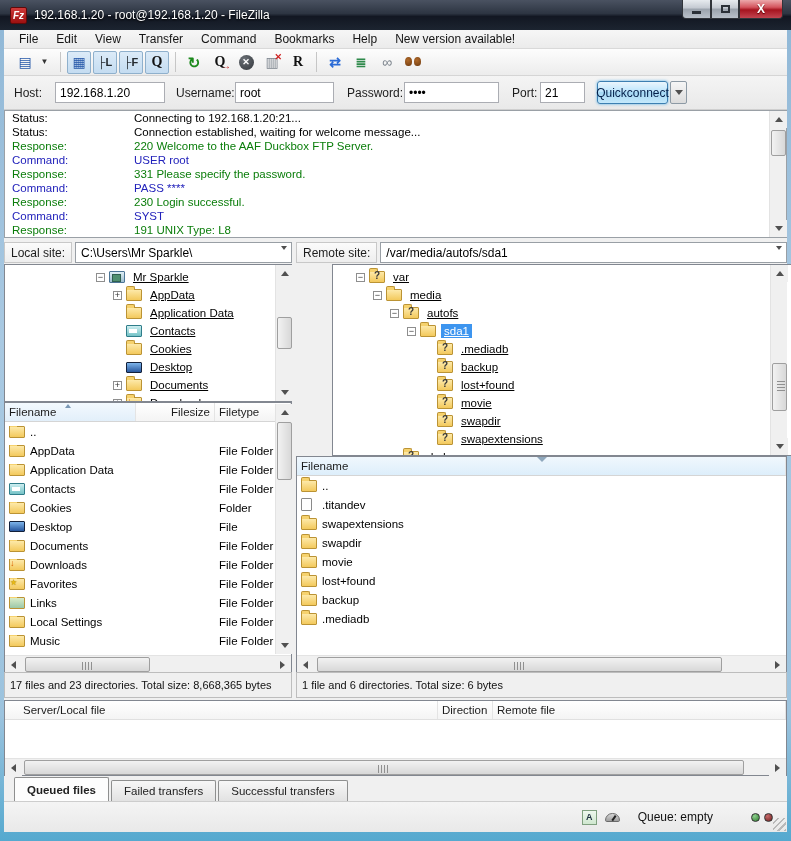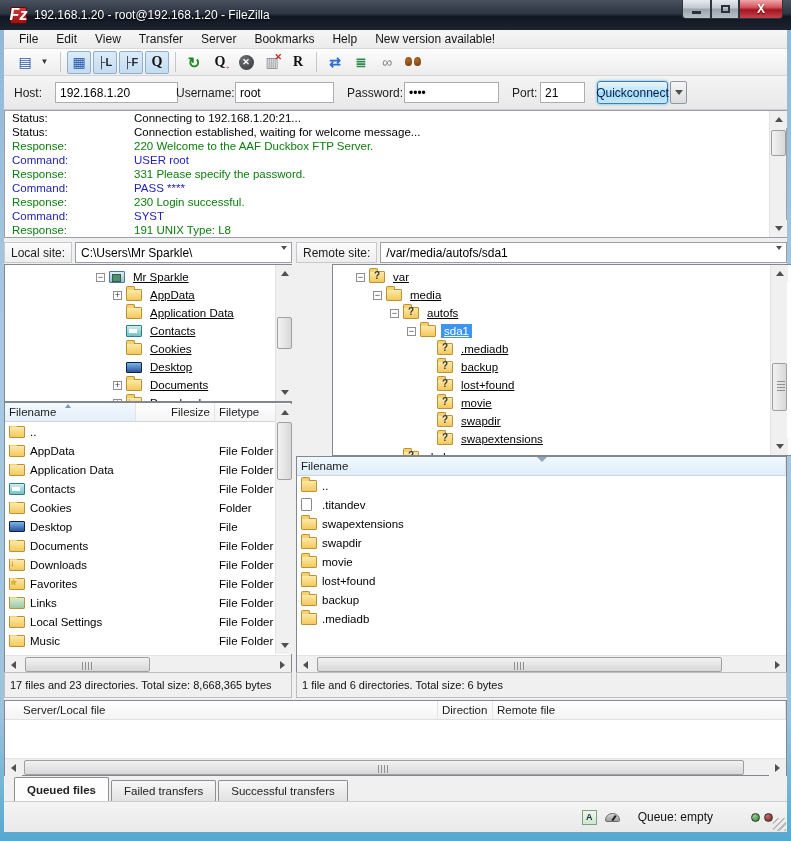--- a/index.html
+++ b/index.html
@@ -2,21 +2,21 @@
 <html><head>
 <meta charset="utf-8">
 <style>
   * { margin:0; padding:0; box-sizing:border-box; }
   html,body { background:#d4d0c8; font-family:"Liberation Sans", sans-serif; }
   #win { position:relative; width:791px; height:841px; background:linear-gradient(180deg,#8fb7d6 0%,#a9c9e2 40%,#9cc3de 85%,#55a9cf 100%); overflow:hidden; box-shadow:0 0 4px rgba(0,0,0,.5); }
   .abs { position:absolute; }
 
   
   #titlebar { left:0; top:0; width:791px; height:30px; background:linear-gradient(180deg,#4a5261 0%,#2d3542 45%,#121722 55%,#1c2430 100%); display:flex; align-items:center; }
-  #app-logo { width:17px; height:17px; margin:0 7px 0 10px; background:linear-gradient(180deg,#d03a3a,#9c1010); border:1px solid #5f0a0a; border-radius:2px; color:#fff; font-size:16px; font-weight:bold; font-style:italic; display:flex; align-items:center; justify-content:center; flex:none; }
+  #app-logo { width:17px; height:17px; margin:0 7px 0 10px; background:linear-gradient(180deg,#d03a3a,#9c1010); border:1px solid #5f0a0a; border-radius:2px; color:#fff; font-size:10px; font-weight:bold; font-style:italic; display:flex; align-items:center; justify-content:center; flex:none; }
   #title-text { color:#fff; font-size:12px; text-shadow:0 1px 2px #000; }
   #winbtns { position:absolute; right:8px; top:0; display:flex; }
   .wbtn { height:19px; border:1px solid #30343a; border-top:none; display:flex; align-items:center; justify-content:center; background:linear-gradient(180deg,#e7ebef 0%,#c3c9d1 45%,#9aa2ac 50%,#b9c1ca 100%); }
   .wbtn.min { width:29px; border-radius:0 0 0 4px; }
   .wbtn.max { width:28px; }
   .wbtn.close { width:44px; background:linear-gradient(180deg,#eca8ab 0%,#d4555e 40%,#a5141f 55%,#c24450 100%); border-radius:0 0 4px 0; color:#fff; font-weight:bold; font-size:12px; text-shadow:0 1px 1px #5c0000; }
   .glyph-min { width:9px; height:3px; background:#2b3138; margin-top:6px; }
   .glyph-max { width:9px; height:8px; border:2px solid #2b3138; }
 
   
@@ -187,21 +187,21 @@
   </div>
 
   <div id="backdrop" class="abs"></div>
 
   <div id="menubar" class="abs">
 
   <span class="menu-item">File</span>
       <span class="menu-item">Edit</span>
       <span class="menu-item">View</span>
       <span class="menu-item">Transfer</span>
-      <span class="menu-item">Server</span>
+      <span class="menu-item">Command</span>
       <span class="menu-item">Bookmarks</span>
       <span class="menu-item">Help</span>
       <span class="menu-item">New version available!</span>
     </div>
 
   <div id="toolbar" class="abs">
 
   <span class="tb-item btn">
         <span class="tbg g-blue">▤</span>
       </span>
@@ -253,21 +253,21 @@
       <span class="tb-item btn">
         <span class="tbg g-gray">∞</span>
       </span>
       <span class="tb-item btn">
         <span class="tbg g-binoc"></span>
       </span>
     </div>
 
   <div id="quickbar" class="abs">
     <span class="qc-label" style="left:10px">Host:</span>
-    <input class="qc-input" style="left: 51px; width: 123px;" value="192.168.1.20">
+    <input class="qc-input" style="left: 51px; width: 110px;" value="192.168.1.20">
     <span class="qc-label" style="left:172px">Username:</span>
     <input class="qc-input" style="left: 231px; width: 99px;" value="root">
     <span class="qc-label" style="left:343px">Password:</span>
     <input class="qc-input" style="left: 400px; width: 95px;" value="••••">
     <span class="qc-label" style="left:508px">Port:</span>
     <input class="qc-input" style="left: 536px; width: 45px;" value="21">
     <div id="qc-btn">Quickconnect</div>
     <div id="qc-drop">
         <span class="tri down"></span>
       </div>

